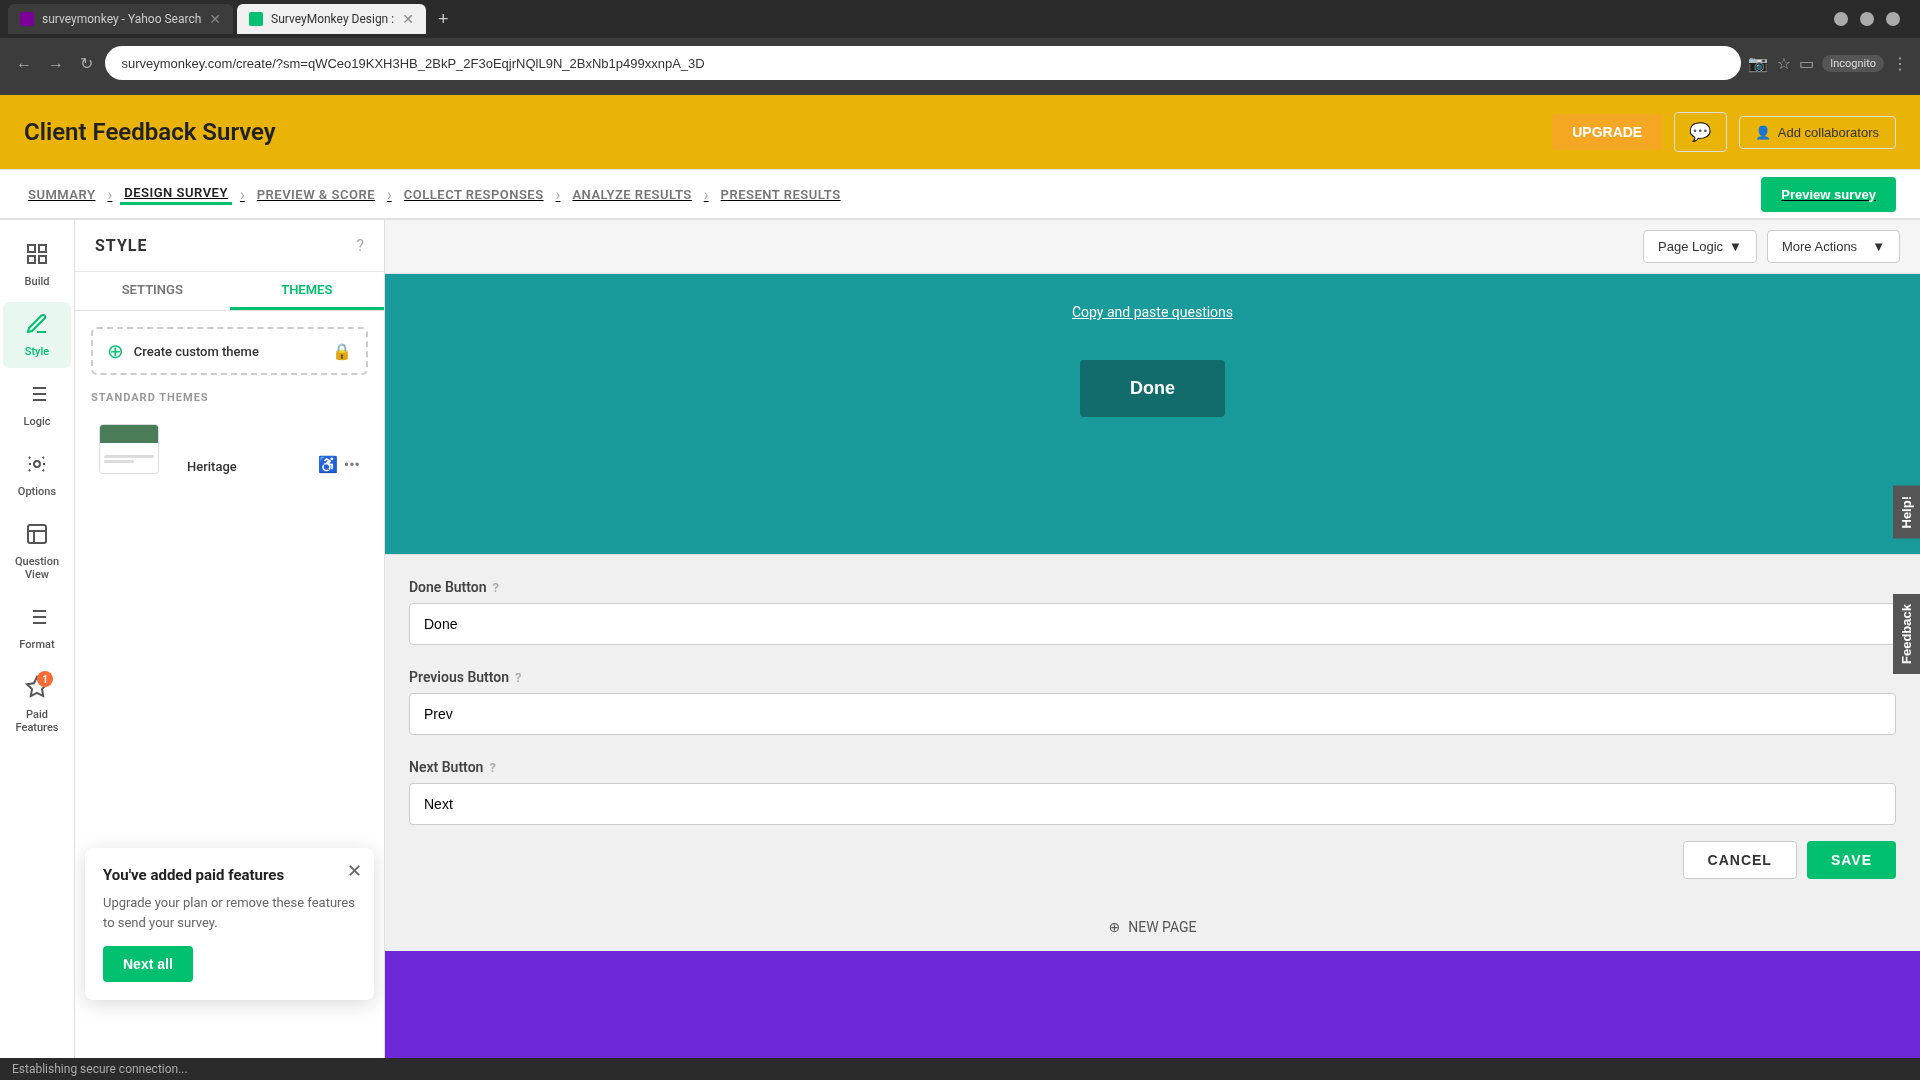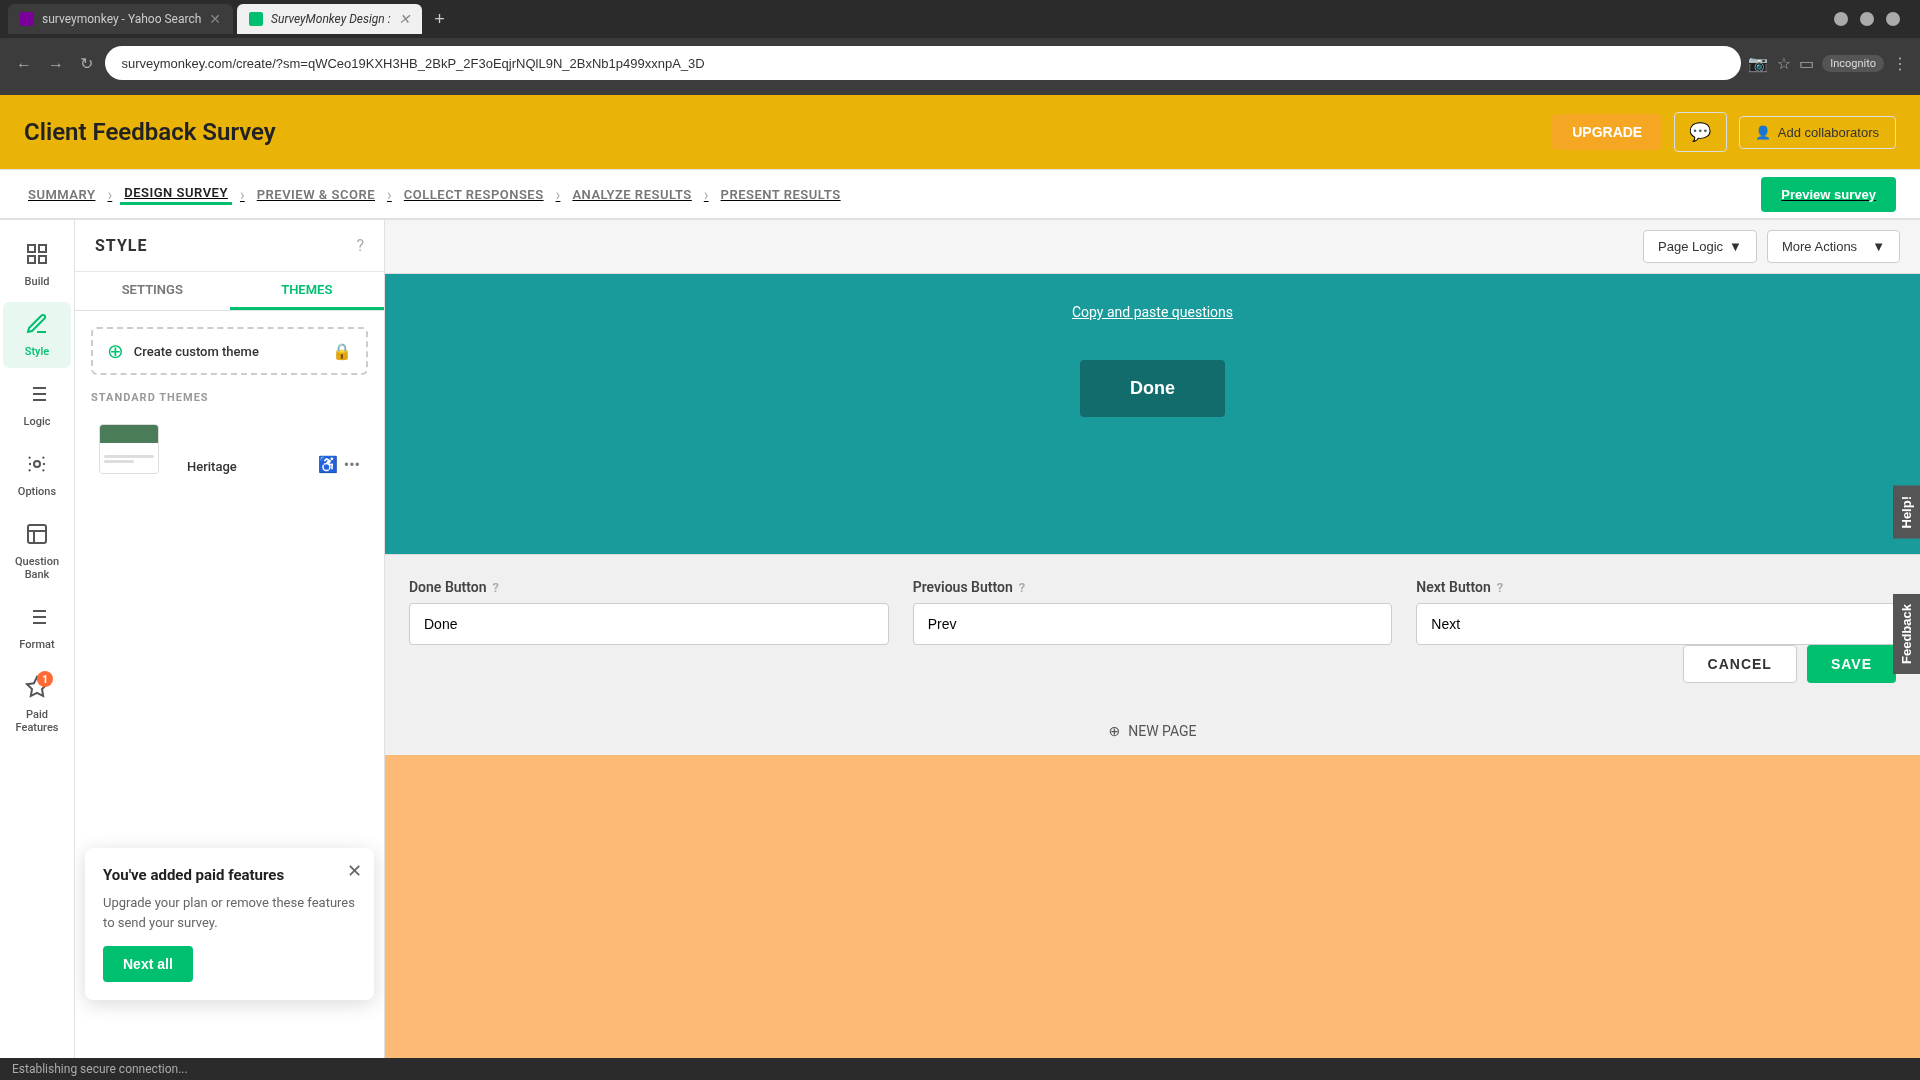--- a/index.html
+++ b/index.html
@@ -28,21 +28,20 @@
       border-radius: 6px 6px 0 0;
       padding: 0 12px;
       font-size: 12px;
       color: #ccc;
       gap: 8px;
       min-width: 180px;
     }
     .browser-tab.active {
       background: #f0f0f0;
       color: #333;
-      font-style: italic;
     }
     .tab-favicon { width: 14px; height: 14px; border-radius: 2px; }
     .tab-favicon.yahoo { background: #7B0099; }
     .tab-favicon.surveymonkey { background: #00BF6F; }
     .tab-close { margin-left: auto; color: #888; cursor: pointer; font-size: 14px; }
     .tab-new { background: none; border: none; color: #ccc; font-size: 18px; cursor: pointer; padding: 0 8px; }
     .window-controls { margin-left: auto; display: flex; gap: 12px; align-items: center; padding-right: 12px; }
     .win-btn { width: 14px; height: 14px; border-radius: 50%; cursor: pointer; border: none; }
     .win-minimize { background: #aaa; }
     .win-maximize { background: #aaa; }
@@ -296,21 +295,21 @@
       padding: 8px 14px;
       border-radius: 4px;
       font-size: 13px;
       cursor: pointer;
       color: #333;
     }
 
     .survey-canvas {
       flex: 1;
       overflow-y: auto;
-      background: #fdba74;
+      background: #6d28d9;
       padding: 0;
     }
 
     .survey-page {
       background: #1a9b9b;
       margin: 0;
       padding: 30px;
       display: flex;
       flex-direction: column;
       align-items: center;
@@ -338,20 +337,22 @@
 
     
     .button-editor {
       background: #f0f0f0;
       padding: 24px;
       border-top: 1px solid #ddd;
     }
     .button-editor-row {
       display: flex;
       gap: 24px;
+      margin-bottom: 16px;
+      flex-direction: column;
     }
     .btn-field-group { display: flex; flex-direction: column; gap: 8px; flex: 1; }
     .btn-field-label {
       display: flex;
       align-items: center;
       gap: 6px;
       font-size: 14px;
       color: #444;
       font-weight: 600;
     }
@@ -576,21 +577,21 @@
         </span>
         <span class="sidebar-label">Options</span>
       </div>
       <div class="sidebar-item">
         <span class="sidebar-icon">
           <svg width="24" height="24" viewBox="0 0 24 24" fill="none" stroke="#555" stroke-width="2">
               <rect x="3" y="3" width="18" height="18" rx="2"></rect>
               <path d="M3 9h18M9 21V9"></path>
             </svg>
         </span>
-        <span class="sidebar-label">Question Bank</span>
+        <span class="sidebar-label">Question View</span>
       </div>
       <div class="sidebar-item">
         <span class="sidebar-icon">
           <svg width="24" height="24" viewBox="0 0 24 24" fill="none" stroke="#555" stroke-width="2">
               <line x1="8" y1="6" x2="21" y2="6"></line>
               <line x1="8" y1="12" x2="21" y2="12"></line>
               <line x1="8" y1="18" x2="21" y2="18"></line>
               <line x1="3" y1="6" x2="3.01" y2="6"></line>
               <line x1="3" y1="12" x2="3.01" y2="12"></line>
               <line x1="3" y1="18" x2="3.01" y2="18"></line>

